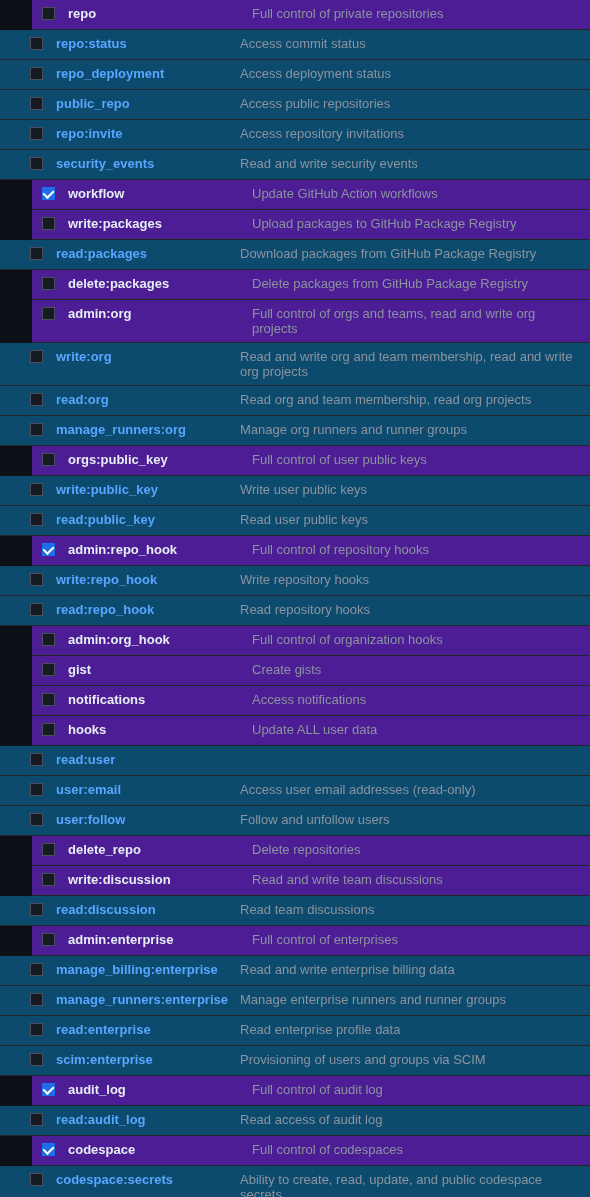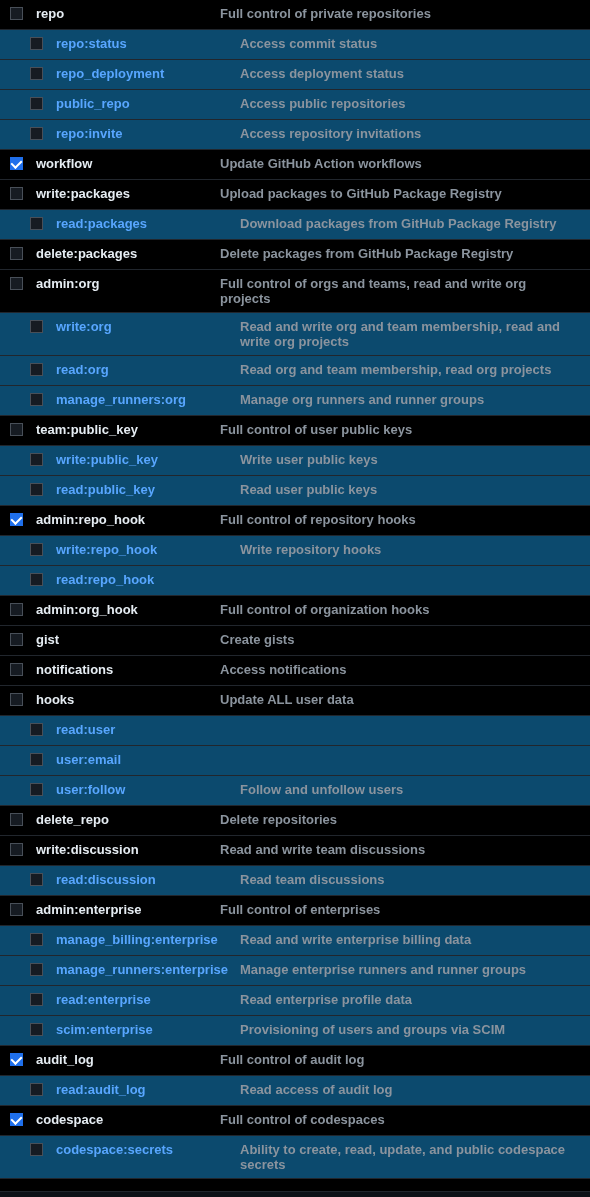--- a/index.html
+++ b/index.html
@@ -10,21 +10,22 @@
       font-size: 13px;
       width: 590px;
     }
     .scope-row {
       display: flex;
       align-items: flex-start;
       padding: 6px 10px;
       border-bottom: 1px solid #21262d;
     }
     .scope-row.parent-row {
-      background-color: #000000;
+      background-color: #4c1d95;
+      margin-left: 32px;
     }
     .scope-row.child-row {
       background-color: #0c4a6e;
       padding-left: 30px;
     }
     .checkbox-col {
       width: 20px;
       flex-shrink: 0;
       padding-top: 1px;
     }
@@ -61,21 +62,20 @@
       color: #58a6ff;
       font-weight: 600;
     }
     .name-col.parent-name {
       color: #e6edf3;
     }
     .desc-col {
       flex: 1;
       color: #8b949e;
       padding-left: 10px;
-      font-weight: bold;
     }
     .desc-col.parent-desc {
       color: #8b949e;
     }
   </style>
 </head>
 <body>
 
 <div id="scopes-container">
     <div class="scope-row parent-row">
@@ -96,20 +96,25 @@
     <div class="scope-row child-row">
       <div class="checkbox-col"><div class="checkbox"></div></div>
       <div class="name-col">public_repo</div>
       <div class="desc-col">Access public repositories</div>
     </div>
     <div class="scope-row child-row">
       <div class="checkbox-col"><div class="checkbox"></div></div>
       <div class="name-col">repo:invite</div>
       <div class="desc-col">Access repository invitations</div>
     </div>
+    <div class="scope-row child-row">
+      <div class="checkbox-col"><div class="checkbox"></div></div>
+      <div class="name-col">security_events</div>
+      <div class="desc-col">Read and write security events</div>
+    </div>
     <div class="scope-row parent-row">
       <div class="checkbox-col"><div class="checkbox checked"></div></div>
       <div class="name-col parent-name">workflow</div>
       <div class="desc-col parent-desc">Update GitHub Action workflows</div>
     </div>
     <div class="scope-row parent-row">
       <div class="checkbox-col"><div class="checkbox"></div></div>
       <div class="name-col parent-name">write:packages</div>
       <div class="desc-col parent-desc">Upload packages to GitHub Package Registry</div>
     </div>
@@ -138,21 +143,21 @@
       <div class="name-col">read:org</div>
       <div class="desc-col">Read org and team membership, read org projects</div>
     </div>
     <div class="scope-row child-row">
       <div class="checkbox-col"><div class="checkbox"></div></div>
       <div class="name-col">manage_runners:org</div>
       <div class="desc-col">Manage org runners and runner groups</div>
     </div>
     <div class="scope-row parent-row">
       <div class="checkbox-col"><div class="checkbox"></div></div>
-      <div class="name-col parent-name">team:public_key</div>
+      <div class="name-col parent-name">orgs:public_key</div>
       <div class="desc-col parent-desc">Full control of user public keys</div>
     </div>
     <div class="scope-row child-row">
       <div class="checkbox-col"><div class="checkbox"></div></div>
       <div class="name-col">write:public_key</div>
       <div class="desc-col">Write user public keys</div>
     </div>
     <div class="scope-row child-row">
       <div class="checkbox-col"><div class="checkbox"></div></div>
       <div class="name-col">read:public_key</div>
@@ -164,20 +169,21 @@
       <div class="desc-col parent-desc">Full control of repository hooks</div>
     </div>
     <div class="scope-row child-row">
       <div class="checkbox-col"><div class="checkbox"></div></div>
       <div class="name-col">write:repo_hook</div>
       <div class="desc-col">Write repository hooks</div>
     </div>
     <div class="scope-row child-row">
       <div class="checkbox-col"><div class="checkbox"></div></div>
       <div class="name-col">read:repo_hook</div>
+      <div class="desc-col">Read repository hooks</div>
     </div>
     <div class="scope-row parent-row">
       <div class="checkbox-col"><div class="checkbox"></div></div>
       <div class="name-col parent-name">admin:org_hook</div>
       <div class="desc-col parent-desc">Full control of organization hooks</div>
     </div>
     <div class="scope-row parent-row">
       <div class="checkbox-col"><div class="checkbox"></div></div>
       <div class="name-col parent-name">gist</div>
       <div class="desc-col parent-desc">Create gists</div>
@@ -192,20 +198,21 @@
       <div class="name-col parent-name">hooks</div>
       <div class="desc-col parent-desc">Update ALL user data</div>
     </div>
     <div class="scope-row child-row">
       <div class="checkbox-col"><div class="checkbox"></div></div>
       <div class="name-col">read:user</div>
     </div>
     <div class="scope-row child-row">
       <div class="checkbox-col"><div class="checkbox"></div></div>
       <div class="name-col">user:email</div>
+      <div class="desc-col">Access user email addresses (read-only)</div>
     </div>
     <div class="scope-row child-row">
       <div class="checkbox-col"><div class="checkbox"></div></div>
       <div class="name-col">user:follow</div>
       <div class="desc-col">Follow and unfollow users</div>
     </div>
     <div class="scope-row parent-row">
       <div class="checkbox-col"><div class="checkbox"></div></div>
       <div class="name-col parent-name">delete_repo</div>
       <div class="desc-col parent-desc">Delete repositories</div>

